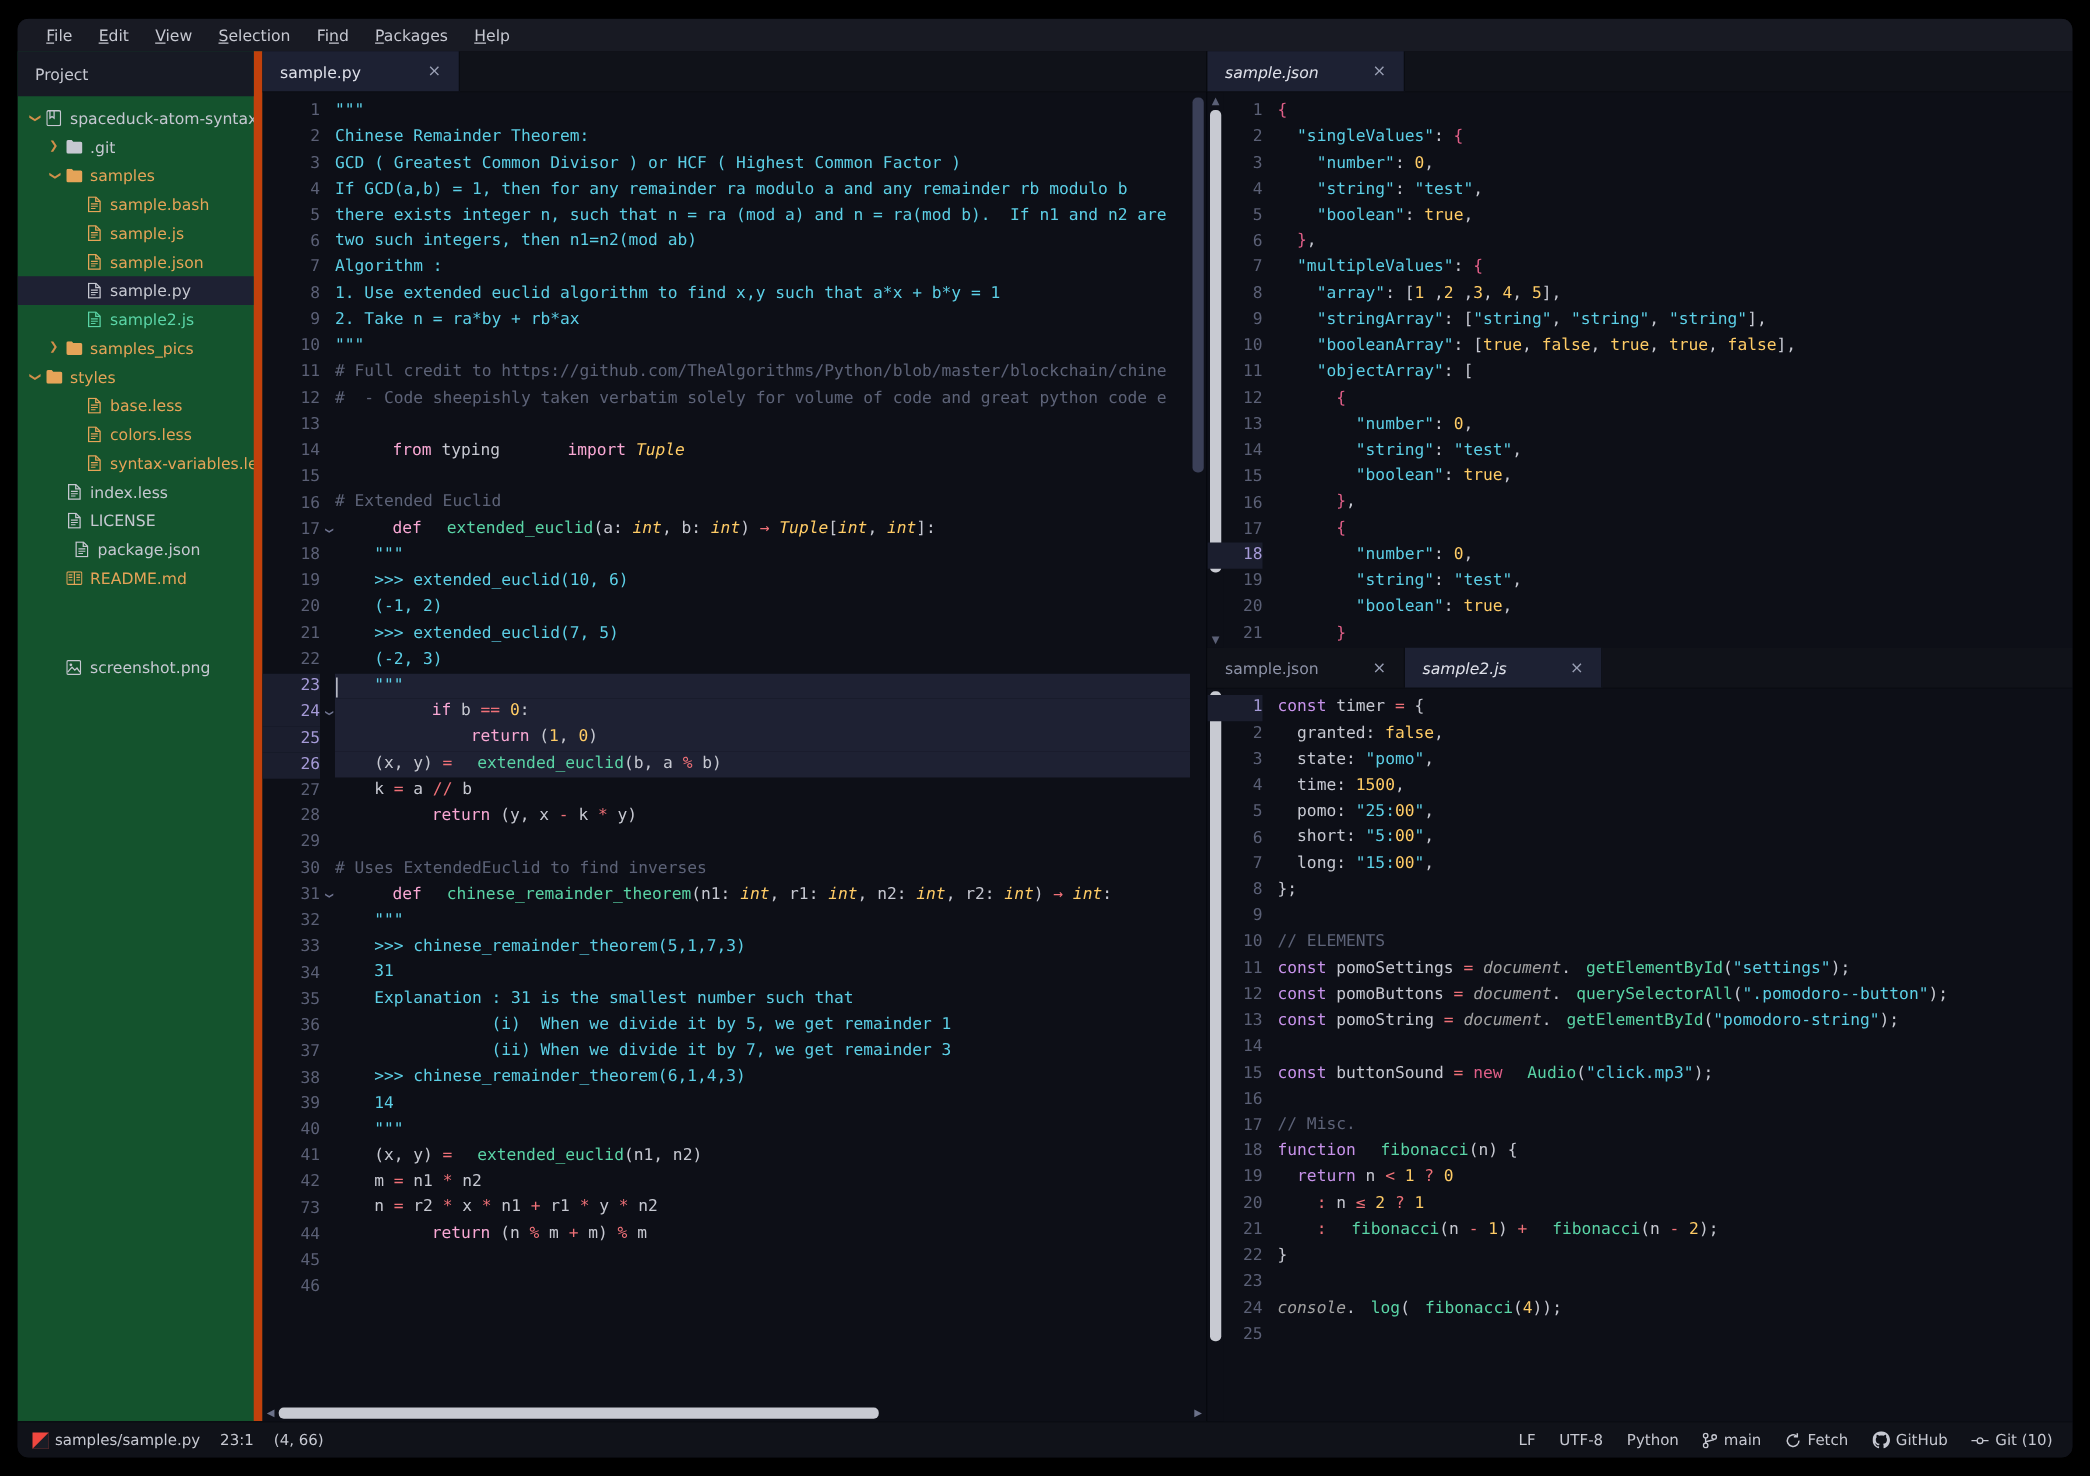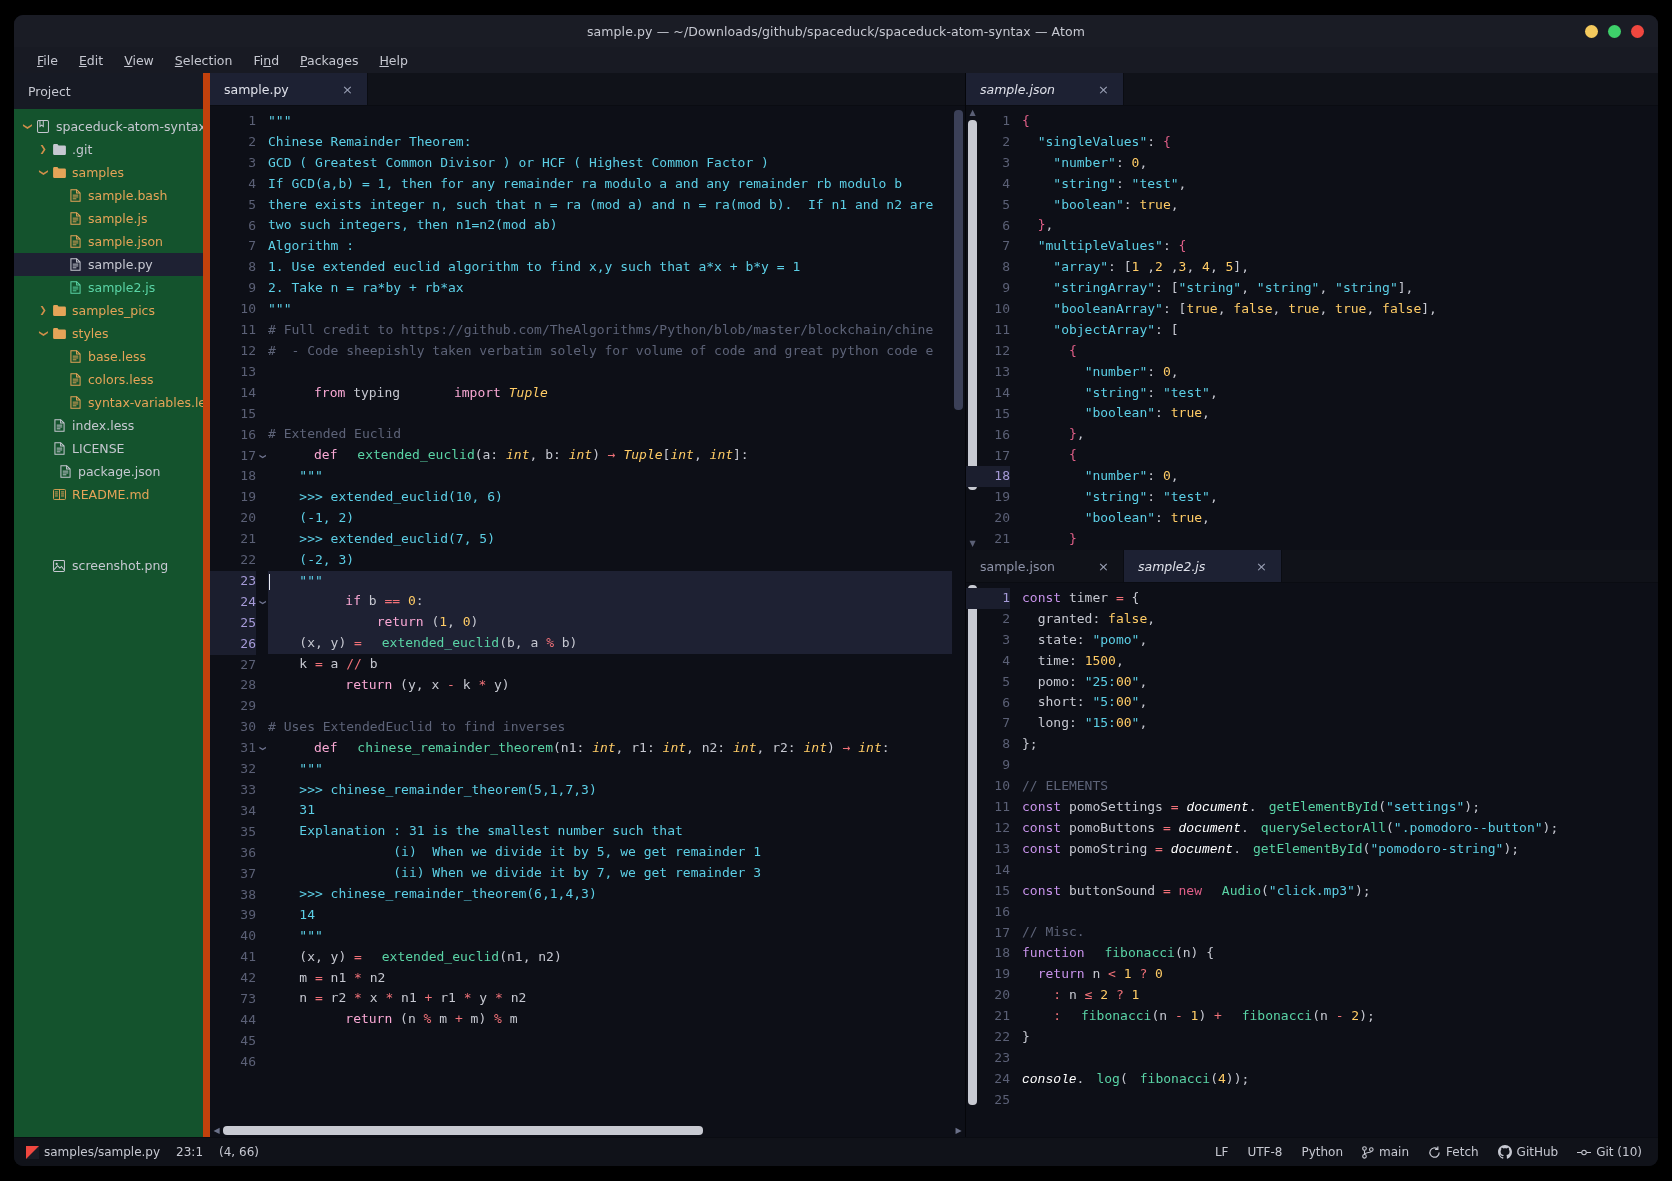--- a/index.html
+++ b/index.html
@@ -139,21 +139,21 @@
   .t-fn       { color: #5ad4a6; margin-left: 12px; }
   .t-str      { color: #5ccfe6; }
   .t-num      { color: #ffcc66; }
   .t-com      { color: #5d6378; }
   .t-op       { color: #f07178; }
   .t-type     { color: #ffcc66; font-style: italic; margin-top: 12px; }
   .t-doc      { color: #5ccfe6; }
   .t-key      { color: #5ccfe6; }
   .t-brace    { color: #e05f88; }
   .t-bool     { color: #ffcc66; }
-  .t-italy    { color: #ffffff; font-style: italic; font-family: Liberation Mono, monospace; }
+  .t-italy    { color: #a3a3a3; font-style: italic; }
   .t-new      { color: #e05f88; }
   
   .vscroll {
     position: absolute; right: 0; top: 0; bottom: 0;
     width: 13px; background: #0d0f17;
   }
   .vscroll .thumb {
     position: absolute; left: 2px; width: 9px;
     background: #3b4058; border-radius: 4px;
   }
@@ -190,28 +190,20 @@
     border-left: 13px solid transparent;
     border-bottom: 13px solid #1a1c25;
   }
   svg.ic { display: block; }
 </style>
 </head>
 <body>
 
 <div id="app">
 
-  <div class="titlebar">
-    <div class="title">sample.py — ~/Downloads/github/spaceduck/spaceduck-atom-syntax — Atom</div>
-    <div class="win-btns">
-      <div class="win-btn win-min"></div>
-      <div class="win-btn win-max"></div>
-      <div class="win-btn win-close"></div>
-    </div>
-  </div>
 
   <div class="menubar">
     <div class="menu-item"><u>F</u><span>ile</span></div>
     <div class="menu-item"><u>E</u><span>dit</span></div>
     <div class="menu-item"><u>V</u><span>iew</span></div>
     <div class="menu-item"><u>S</u><span>election</span></div>
     <div class="menu-item"><span>Fi</span><u>n</u><span>d</span></div>
     <div class="menu-item"><u>P</u><span>ackages</span></div>
     <div class="menu-item"><u>H</u><span>elp</span></div>
   </div>
@@ -306,21 +298,21 @@
           </div>
           <div class="tree-row" style="padding-left: 22px;">
             <span class="twisty">❯</span>
             <span class="tico">
               <svg class="ic" width="13" height="11" viewBox="0 0 14 12">
                 <path fill="#e5a458" d="M0 1.5A1.5 1.5 0 0 1 1.5 0h3.2l1.3 1.6H12.5A1.5 1.5 0 0 1 14 3.1v7.4A1.5 1.5 0 0 1 12.5 12h-11A1.5 1.5 0 0 1 0 10.5z"></path>
               </svg>
             </span>
             <span class="tlabel c-orange">samples_pics</span>
           </div>
-          <div class="tree-row" style="padding-left: 22px;">
+          <div class="tree-row" style="padding-left: 6px;">
             <span class="twisty" style="transform: rotate(90deg);">❯</span>
             <span class="tico">
               <svg class="ic" width="13" height="11" viewBox="0 0 14 12">
                 <path fill="#e5a458" d="M0 1.5A1.5 1.5 0 0 1 1.5 0h3.2l1.3 1.6H12.5A1.5 1.5 0 0 1 14 3.1v7.4A1.5 1.5 0 0 1 12.5 12h-11A1.5 1.5 0 0 1 0 10.5z"></path>
               </svg>
             </span>
             <span class="tlabel c-orange">styles</span>
           </div>
           <div class="tree-row" style="padding-left: 38px;">
             <span class="twisty"></span>

